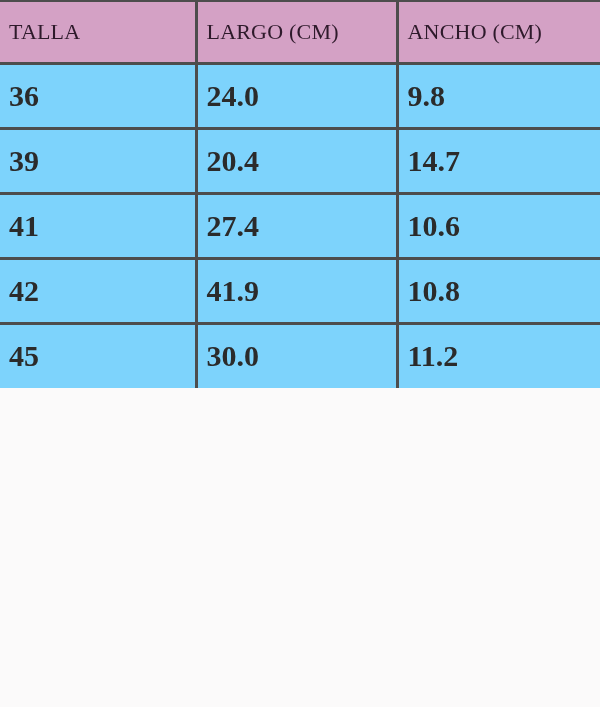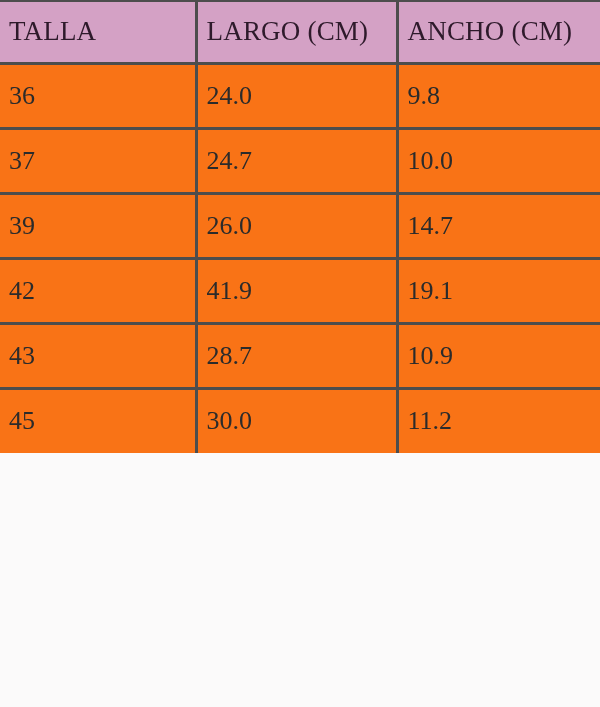--- a/index.html
+++ b/index.html
@@ -52,31 +52,31 @@
   .chart-table th:last-child,
   .chart-table td:last-child {
     border-right: 0;
   }
 
   .chart-table thead th {
     background: #d4a1c5;
     height: 62px;
     color: #2e1a2b;
     font-weight: 400;
-    font-size: 27px;
+    font-size: 22px;
     letter-spacing: 0.2px;
     border-top: 2px solid #4d4d4d;
   }
 
   .chart-table tbody td {
-    background: #f97316;
+    background: #7dd3fc;
     height: 65px;
     color: #2b2b2b;
-    font-weight: 400;
-    font-size: 26px;
+    font-weight: 700;
+    font-size: 30px;
   }
 
   
   .chart-table tbody tr:last-child td {
     border-bottom: 0;
   }
 </style>
 </head>
 <body>
 
@@ -94,38 +94,33 @@
         <th>ANCHO (CM)</th>
       </tr>
     </thead>
     <tbody>
       <tr>
         <td>36</td>
         <td>24.0</td>
         <td>9.8</td>
       </tr>
       <tr>
-        <td>37</td>
-        <td>24.7</td>
-        <td>10.0</td>
+        <td>39</td>
+        <td>20.4</td>
+        <td>14.7</td>
       </tr>
       <tr>
-        <td>39</td>
-        <td>26.0</td>
-        <td>14.7</td>
+        <td>41</td>
+        <td>27.4</td>
+        <td>10.6</td>
       </tr>
       <tr>
         <td>42</td>
         <td>41.9</td>
-        <td>19.1</td>
-      </tr>
-      <tr>
-        <td>43</td>
-        <td>28.7</td>
-        <td>10.9</td>
+        <td>10.8</td>
       </tr>
       <tr>
         <td>45</td>
         <td>30.0</td>
         <td>11.2</td>
       </tr>
     </tbody>
   </table>
 </div>
 

